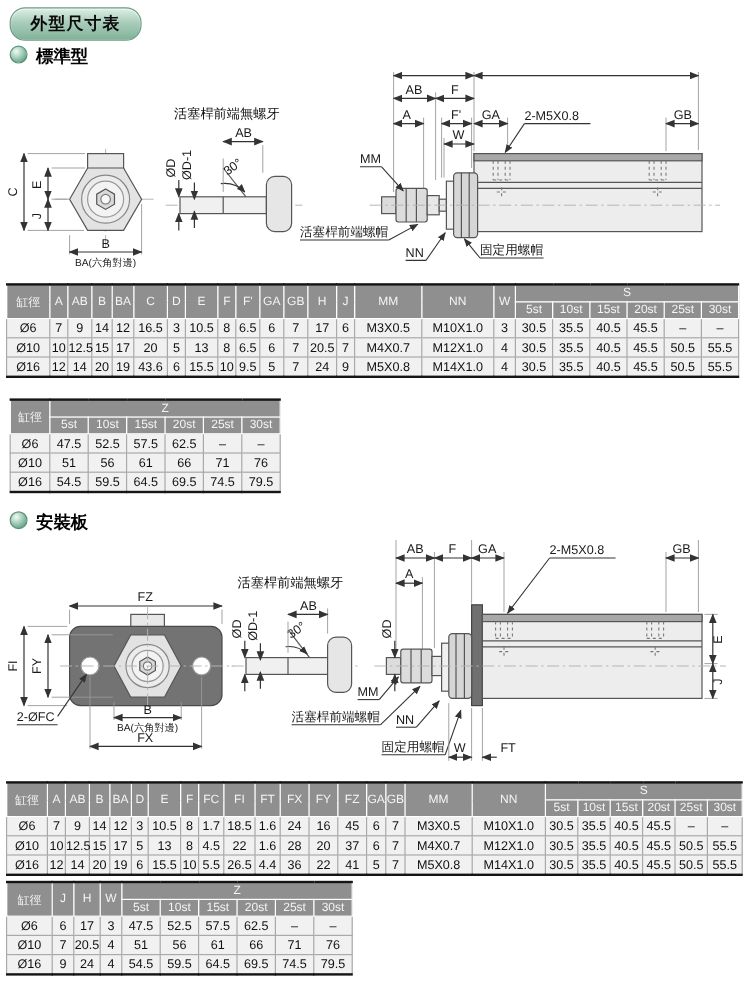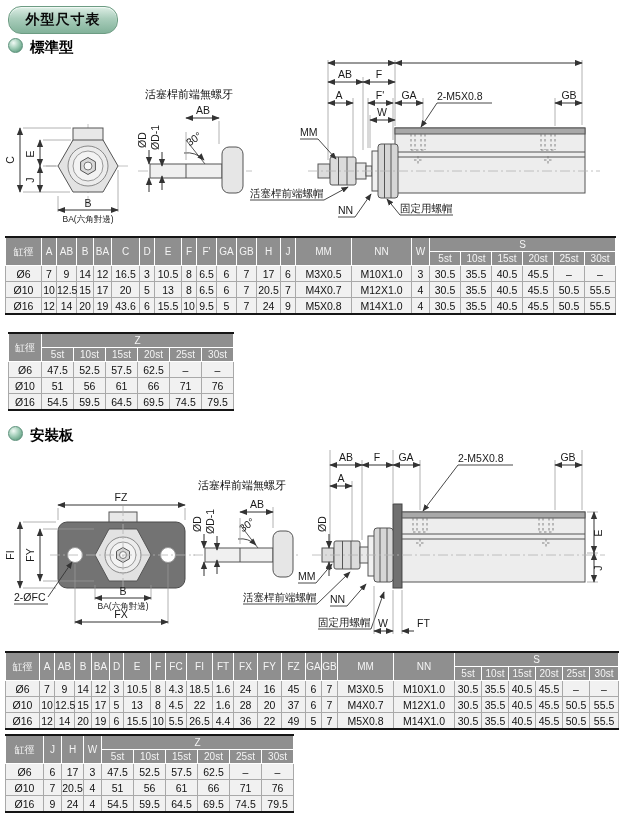--- a/index.html
+++ b/index.html
@@ -604,21 +604,21 @@
       <tbody>
         <tr>
           <td>Ø6</td>
           <td>7</td>
           <td>9</td>
           <td>14</td>
           <td>12</td>
           <td>3</td>
           <td>10.5</td>
           <td>8</td>
-          <td>4.3</td>
+          <td>1.7</td>
           <td>18.5</td>
           <td>1.6</td>
           <td>24</td>
           <td>16</td>
           <td>45</td>
           <td>6</td>
           <td>7</td>
           <td>M3X0.5</td>
           <td>M10X1.0</td>
           <td>30.5</td>
@@ -661,21 +661,21 @@
           <td>20</td>
           <td>19</td>
           <td>6</td>
           <td>15.5</td>
           <td>10</td>
           <td>5.5</td>
           <td>26.5</td>
           <td>4.4</td>
           <td>36</td>
           <td>22</td>
-          <td>49</td>
+          <td>41</td>
           <td>5</td>
           <td>7</td>
           <td>M5X0.8</td>
           <td>M14X1.0</td>
           <td>30.5</td>
           <td>35.5</td>
           <td>40.5</td>
           <td>45.5</td>
           <td>50.5</td>
           <td>55.5</td>

